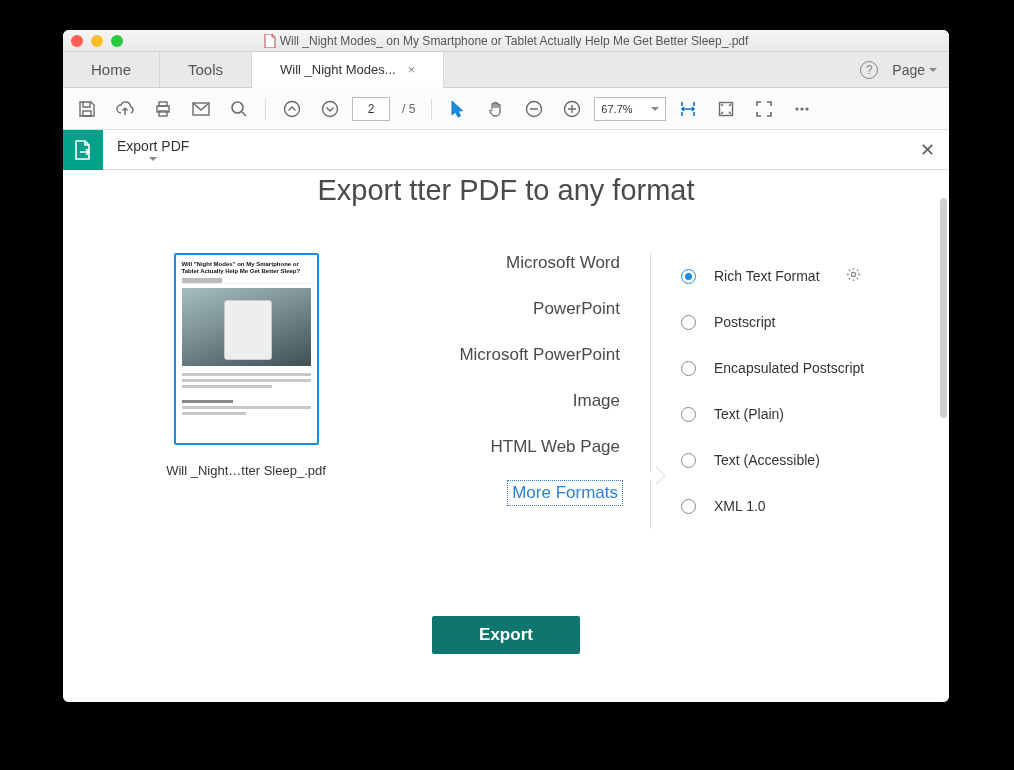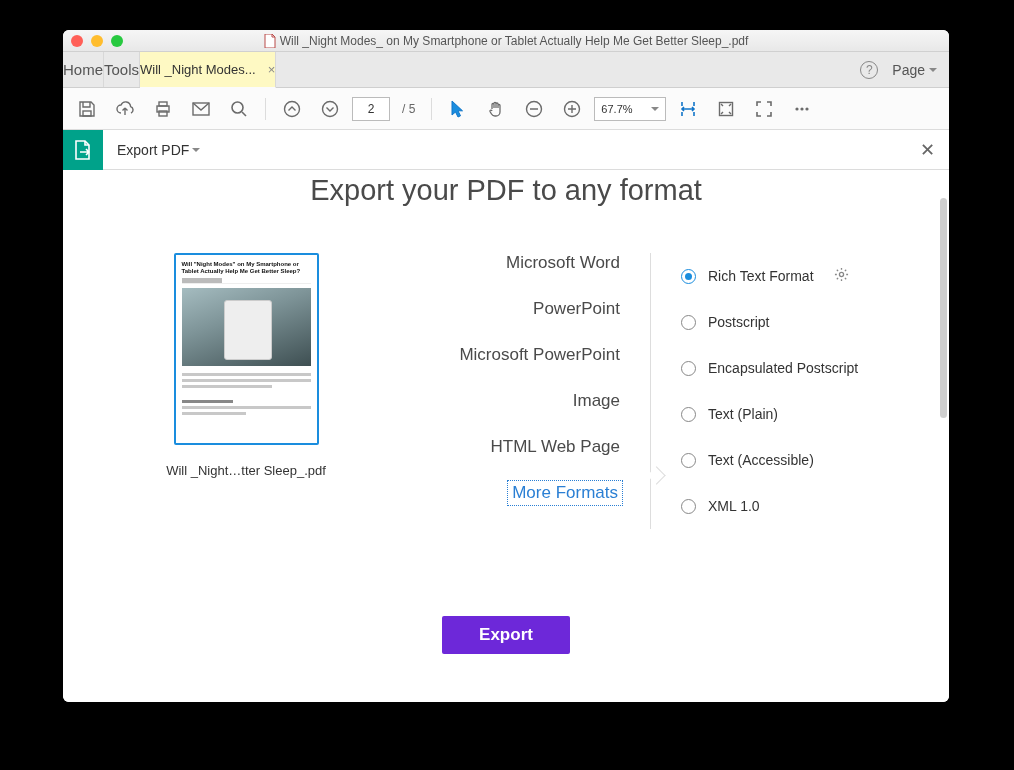--- a/index.html
+++ b/index.html
@@ -15,23 +15,23 @@
   .traffic { display: flex; gap: 8px; }
   .dot { width: 12px; height: 12px; border-radius: 50%; }
   .dot.red { background: #ff5f57; } .dot.yellow { background: #ffbd2e; } .dot.green { background: #28c940; }
   .title { position: absolute; left: 0; right: 0; text-align: center; font-size: 12px; color: #555;
            display: flex; align-items: center; justify-content: center; gap: 4px; pointer-events: none; }
   .title svg { flex-shrink: 0; }
 
   
   .tabsrow { height: 36px; background: #e9e9e9; border-bottom: 1px solid #cfcfcf;
              display: flex; align-items: flex-end; }
-  .toptab { height: 36px; padding: 0 0; display: flex; align-items: center; font-size: 15px;
+  .toptab { height: 36px; padding: 0 28px; display: flex; align-items: center; font-size: 15px;
             color: #555; border-right: 1px solid #d8d8d8; cursor: pointer; }
-  .toptab.active { background: #fef9c3; border-bottom: 1px solid #fbfbfb; margin-bottom: -1px;
+  .toptab.active { background: #ffffff; border-bottom: 1px solid #fbfbfb; margin-bottom: -1px;
                    color: #333; font-size: 13px; gap: 8px; }
   .closex { font-size: 13px; color: #888; margin-left: 4px; }
   .tabright { margin-left: auto; display: flex; align-items: center; padding-right: 12px; gap: 14px; height: 100%; }
   .helpcircle { width: 18px; height: 18px; border: 1.5px solid #888; border-radius: 50%;
                 display: flex; align-items: center; justify-content: center; font-size: 12px; color: #888; }
   .user { font-size: 14px; color: #555; display: flex; align-items: center; gap: 4px; }
   .caret { width: 0; height: 0; border-left: 4px solid transparent; border-right: 4px solid transparent;
            border-top: 4px solid #888; }
 
   
@@ -44,21 +44,21 @@
              text-align: center; display: flex; align-items: center; justify-content: center; color: #333; }
   .pagetotal { font-size: 12px; color: #666; padding: 0 6px; }
   .zoombox { width: 72px; height: 24px; border: 1px solid #bbb; background: #fff; font-size: 11px;
              display: flex; align-items: center; justify-content: space-between; padding: 0 6px; color: #333; }
   .tbtn svg { display: block; }
   .tbtn.blue svg * { stroke: #1175c9; }
 
   
   .exportbar { height: 40px; border-bottom: 1px solid #dcdcdc; display: flex; align-items: center; }
   .exporticon { width: 40px; height: 40px; background: #00a28a; display: flex; align-items: center; justify-content: center; }
-  .exporttitle { padding: 0 14px; font-size: 14px; color: #333; display: flex; align-items: center; gap: 3px; }
+  .exporttitle { padding: 0 14px; font-size: 14px; color: #333; display: flex; align-items: center; gap: 3px; flex-direction: column; }
   .exclose { margin-left: auto; padding-right: 14px; font-size: 18px; color: #666; cursor: pointer; }
 
   
   .main { flex: 1; position: relative; background: #fff; }
   .scrollthumb { position: absolute; right: 2px; top: 28px; width: 7px; height: 220px;
                  background: #cfcfcf; border-radius: 4px; }
   .heading { text-align: center; font-size: 29px; color: #4a4a4a; font-weight: 400; padding-top: 4px; }
   .layout { display: flex; padding: 46px 42px 0 88px; }
   .thumbcol { width: 190px; text-align: center; }
   .thumb { width: 145px; height: 192px; border: 2px solid #1a8dde; border-radius: 2px; background: #fff;
@@ -71,28 +71,28 @@
   .th-txt { flex:1; }
   .th-line { height: 3px; background:#c8c8c8; margin: 3px 0; }
   .thumbname { font-size: 13px; color: #333; margin-top: 18px; }
   .catcol { flex: 0 0 250px; border-right: 1px solid #ddd; padding-right: 30px; margin-left: 60px; }
   .catlist { display: flex; flex-direction: column; gap: 26px; text-align: right; }
   .catitem { font-size: 17px; color: #4a4a4a; cursor: pointer; }
   .catitem.active { color: #2a7fd4; outline: 1px dotted #2a7fd4; outline-offset: 2px; display: inline-block; align-self: flex-end; padding: 0 2px; }
   .optcol { padding-left: 30px; position: relative; }
   .optcol::before { content:""; position:absolute; left:-1px; top: 216px; width:12px; height:12px;
     background:#fff; border-right:1px solid #ddd; border-bottom:1px solid #ddd; transform: rotate(-45deg); }
-  .opt { display: flex; align-items: center; gap: 12px; height: 46px; font-size: 14px; color: #333; cursor: pointer; }
+  .opt { display: flex; align-items: center; gap: 18px; height: 46px; font-size: 14px; color: #333; cursor: pointer; }
   .radio { width: 15px; height: 15px; border: 1.5px solid #888; border-radius: 50%; display:flex;
            align-items:center; justify-content:center; }
   .radio.sel { border-color: #1a8dde; }
   .radio.sel::after { content:""; width:7px; height:7px; background:#1a8dde; border-radius:50%; }
   .gear { margin-left: 8px; color: #888; }
   .exportbtn { position: absolute; left: 50%; transform: translateX(-50%); bottom: 48px;
-               width: 128px; height: 38px; background: #6d28d9; color:#fff; font-size: 17px; font-weight: 600;
+               width: 148px; height: 38px; background: #0f766e; color:#fff; font-size: 17px; font-weight: 600;
                border:none; border-radius: 2px; cursor: pointer; }
 </style>
 </head>
 <body>
 
 <div class="window">
 
   <div class="titlebar">
     <div class="traffic">
       <div class="dot red"></div>
@@ -241,21 +241,21 @@
     </div>
     <div class="exporttitle">
       <span>Export PDF</span>
       <span class="caret"></span>
     </div>
     <div class="exclose">✕</div>
   </div>
 
   <div class="main">
     <div class="scrollthumb"></div>
-    <div class="heading">Export your PDF to any format</div>
+    <div class="heading">Export tter PDF to any format</div>
 
     <div class="layout">
 
       <div class="thumbcol">
         <div class="thumb">
           <div class="th-t">Will "Night Modes" on My Smartphone or Tablet Actually Help Me Get Better Sleep?</div>
           <div class="th-meta"></div>
           <div class="th-img">
               <div class="th-dev"></div>
             </div>

